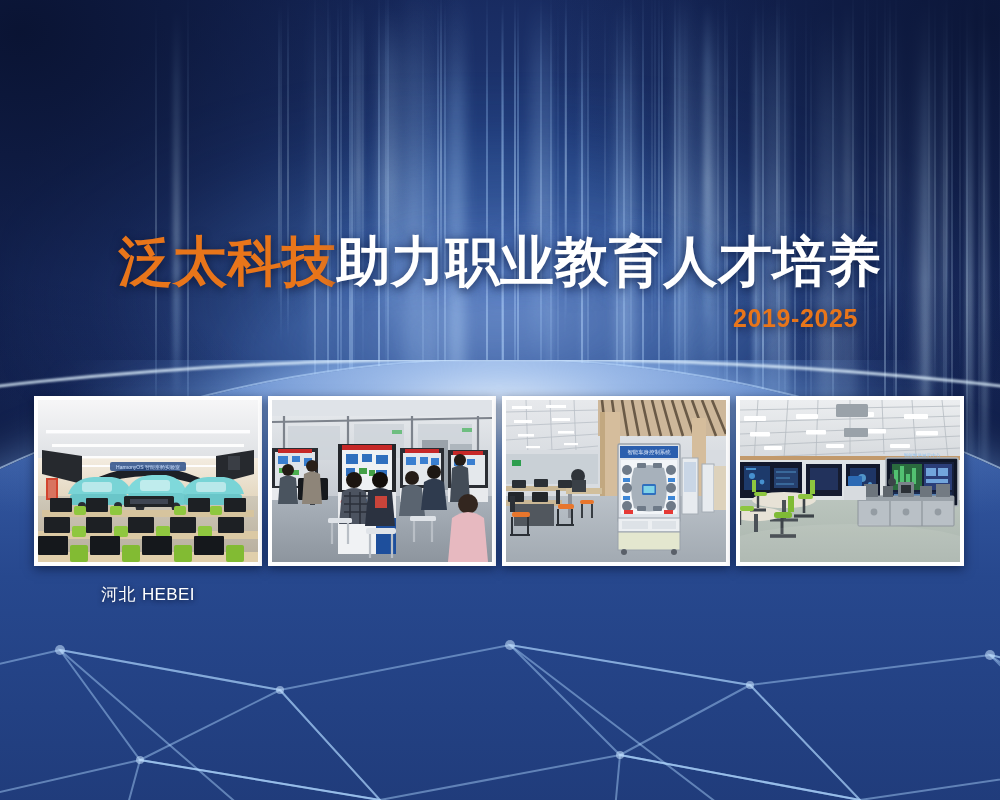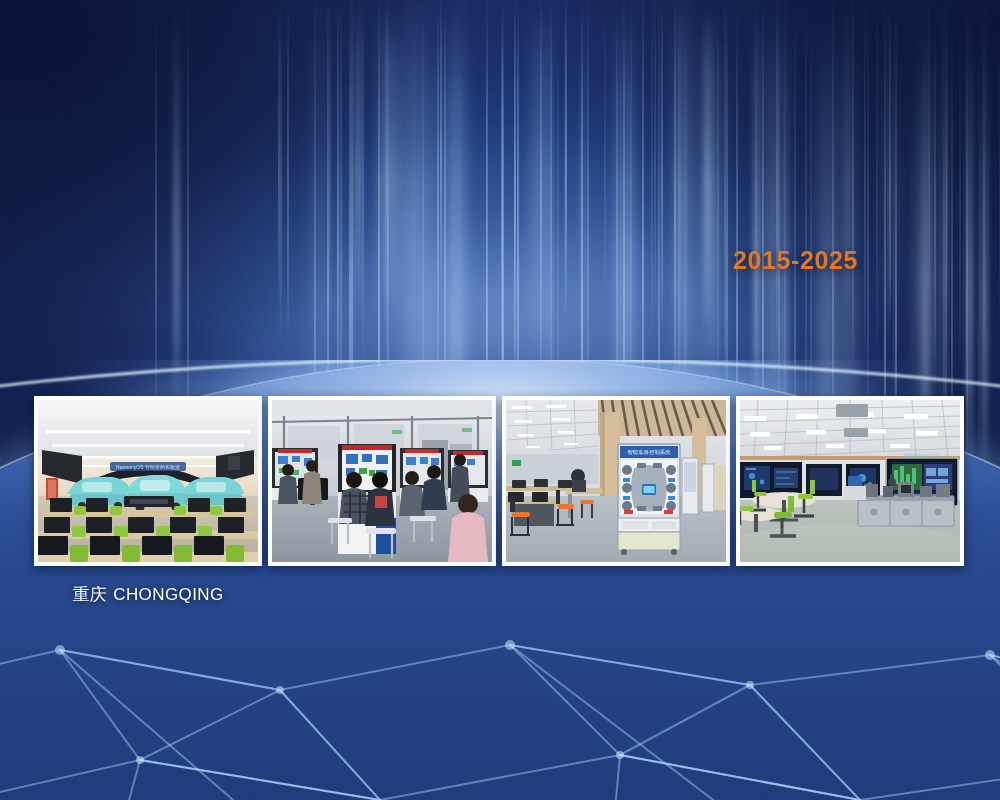--- a/index.html
+++ b/index.html
@@ -569,21 +569,22 @@
           <circle cx="1320" cy="395" r="4"></circle>
             <circle cx="1800" cy="405" r="4"></circle>
         </g>
       </svg>
     </div>
     <div class="globe-glow"></div>
     <div class="globe-rim"></div>
   </div>
 
   <div class="title-block">
-    <div class="sub-title">2015-2025</div>
+    <h1 class="main-title"><span class="brand">泛太科技</span><span>助力职业教育人才培养</span></h1>
+    <div class="sub-title">2019-2025</div>
   </div>
 
   <div class="photo-strip">
 
     <div class="photo-card">
       <div class="photo-inner">
         <svg viewBox="0 0 220 162" preserveAspectRatio="none">
           <defs>
             <linearGradient id="p1wall" x1="0" y1="0" x2="0" y2="1">
               <stop offset="0" stop-color="#f3ece0"></stop>
@@ -1110,17 +1111,17 @@
 
           <ellipse cx="110" cy="150" rx="130" ry="26" fill="#ffffff" opacity="0.08"></ellipse>
         </svg>
       </div>
     </div>
 
   </div>
 
   <div class="captions">
     <div class="caption">
-      <span class="cap-cn">重庆</span><span>CHONGQING</span>
+      <span class="cap-cn">河北</span><span>HEBEI</span>
     </div>
   </div>
 
 </div>
 
 </body></html>

